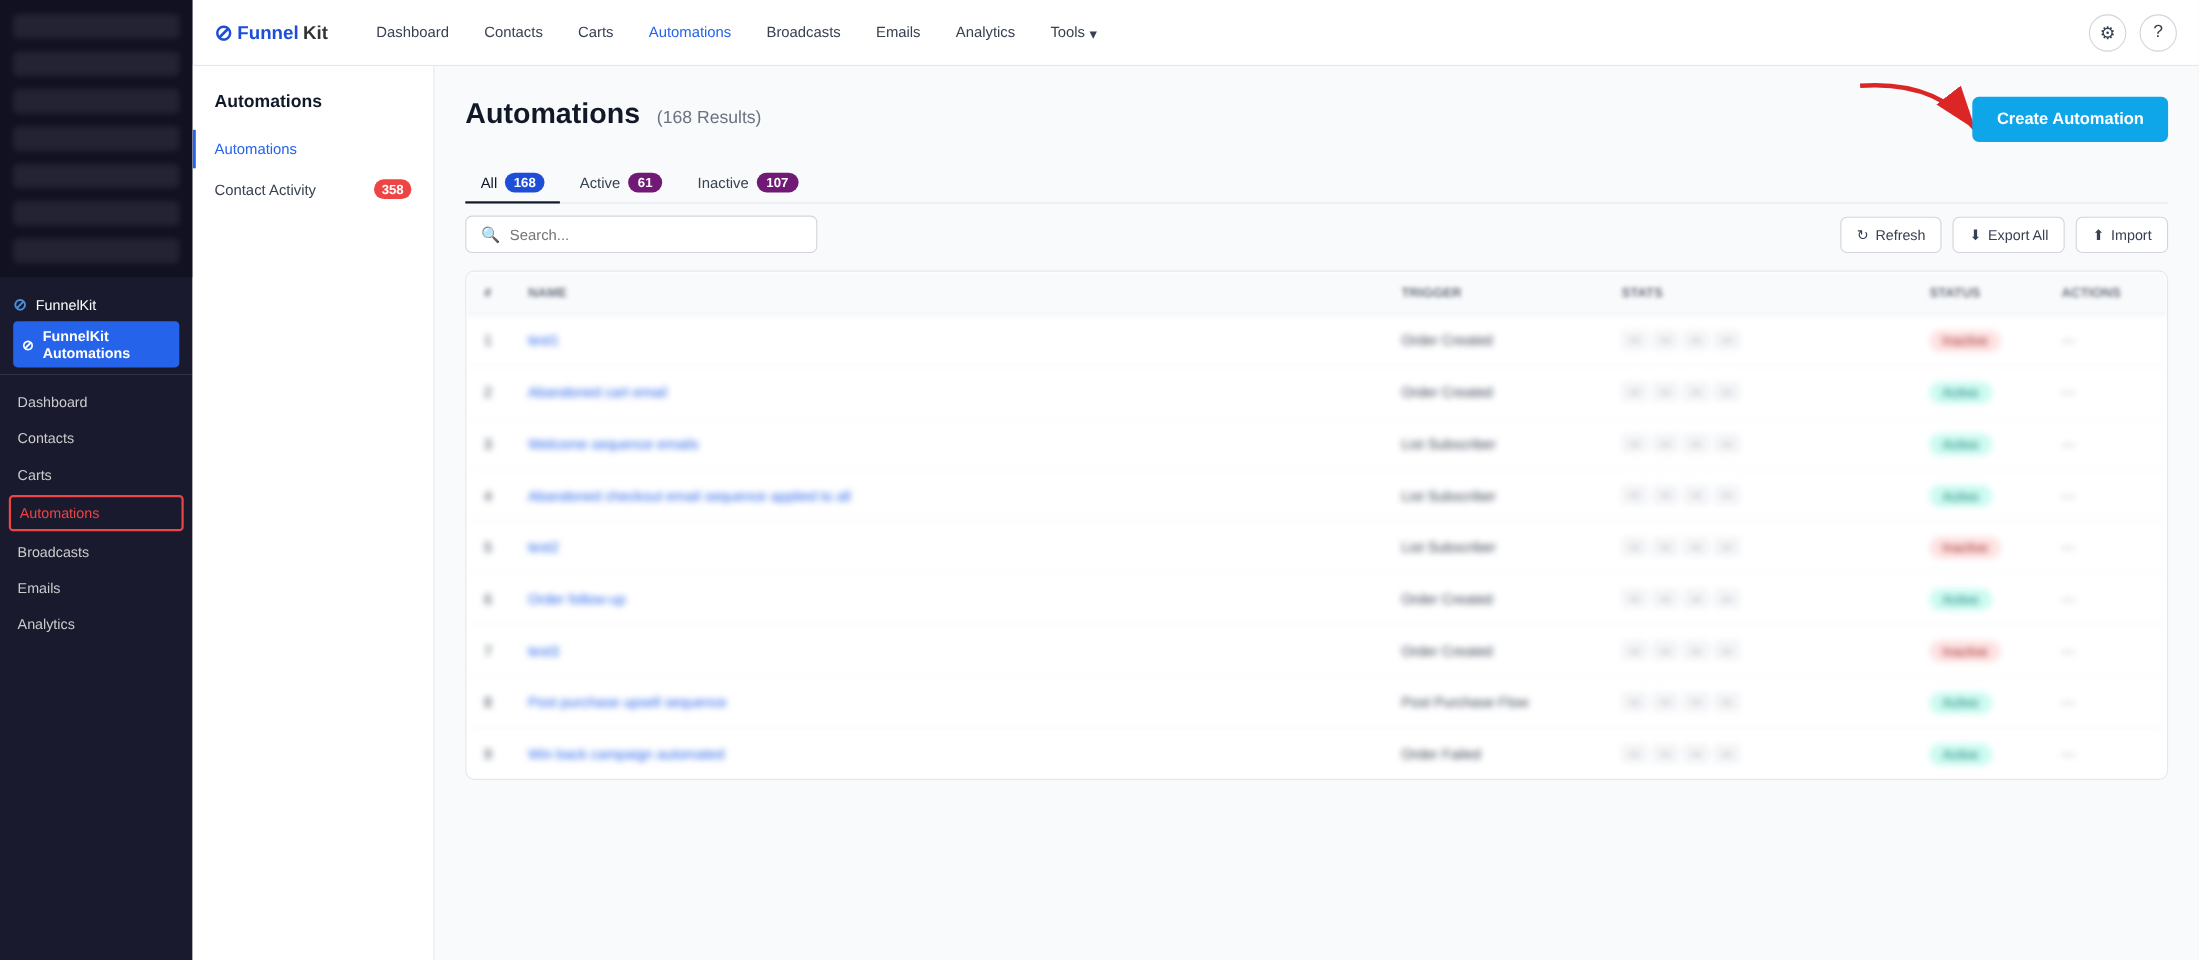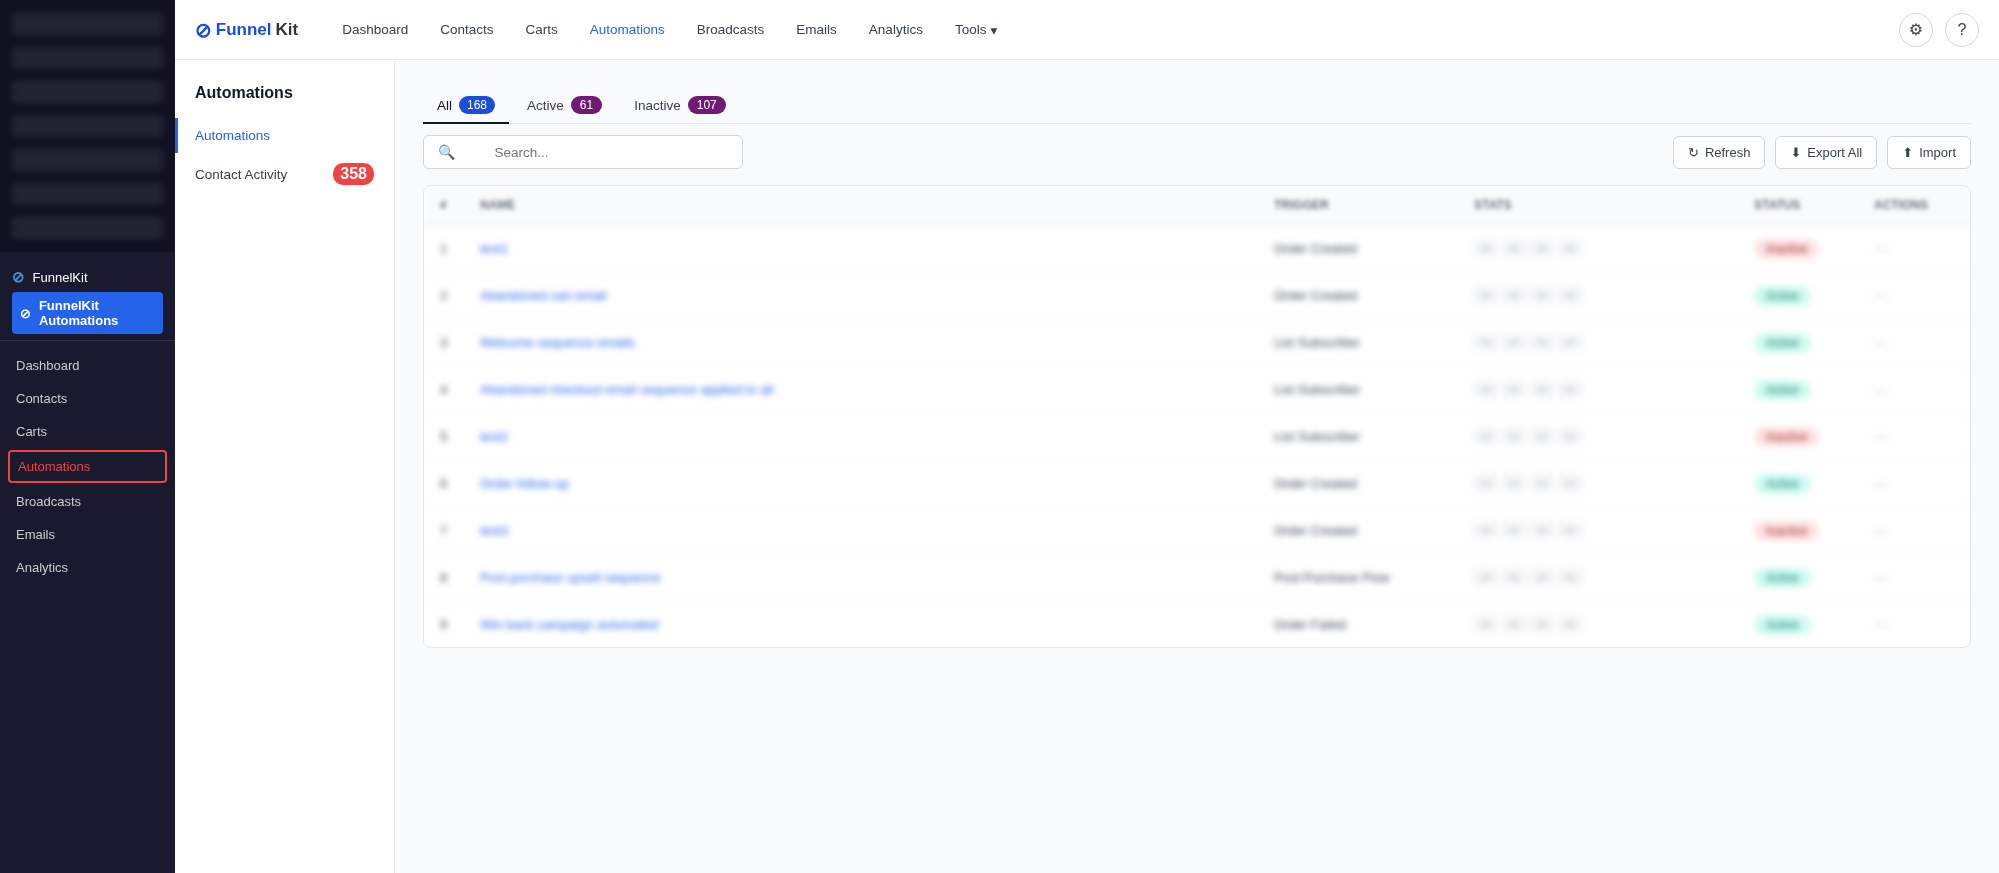--- a/index.html
+++ b/index.html
@@ -150,21 +150,21 @@
     .sub-sidebar-item.active {
       color: #2563eb;
       border-left: 3px solid #2563eb;
       padding-left: 17px;
       font-weight: 500;
     }
     .sub-sidebar-item.inactive { color: #374151; }
     .sub-sidebar-badge {
       background: #ef4444;
       color: #fff;
-      font-size: 16px;
+      font-size: 12px;
       font-weight: 600;
       border-radius: 10px;
       padding: 2px 7px;
     }
 
     
     .main-content {
       flex: 1;
       padding: 28px 28px 20px;
       overflow-y: auto;
@@ -218,21 +218,21 @@
     }
     .tab.active {
       color: #111827;
       border-bottom: 2px solid #111827;
       font-weight: 500;
     }
     .tab-badge {
       border-radius: 10px;
       padding: 2px 8px;
       font-size: 12px;
-      font-weight: 400;
+      font-weight: 700;
       text-align: right;
     }
     .tab-badge-dark { background: #1d4ed8; color: #fff; }
     .tab-badge-blue { background: #701a75; color: #fff; border-radius: 20px; padding: 2px 9px; }
 
     
     .toolbar {
       display: flex; align-items: center; justify-content: space-between;
       margin-bottom: 16px;
     }
@@ -244,21 +244,20 @@
       background: #fff;
       width: 320px;
     }
     .search-icon { color: #9ca3af; font-size: 14px; }
     .search-input {
       border: none; outline: none;
       font-size: 13.5px;
       color: #a16207;
       background: transparent;
       width: 100%;
-      margin-left: 31px;
     }
     .toolbar-actions { display: flex; align-items: center; gap: 10px; }
     .toolbar-btn {
       display: flex; align-items: center; gap: 6px;
       border: 1px solid #d1d5db;
       border-radius: 6px;
       padding: 8px 14px;
       background: #fff;
       font-size: 13px;
       color: #374151;
@@ -378,20 +377,42 @@
         <span>Automations</span>
       </div>
       <div class="sub-sidebar-item inactive">
         <span>Contact Activity</span>
         <span class="sub-sidebar-badge">358</span>
       </div>
     </div>
 
     <div class="main-content">
 
+      <div class="content-header">
+        <div>
+          <span class="content-title">
+            Automations
+            <span class="content-title-count">(168 Results)</span>
+          </span>
+        </div>
+        <div style="position:relative; display:flex; align-items:center;">
+
+          <div style="position:absolute; right:160px; top:-20px; pointer-events:none;">
+            <svg width="130" height="70" viewBox="0 0 130 70">
+              <defs>
+                <marker id="arrowhead" markerWidth="10" markerHeight="7" refX="10" refY="3.5" orient="auto">
+                  <polygon points="0 0, 10 3.5, 0 7" fill="#dc2626"></polygon>
+                </marker>
+              </defs>
+              <path d="M 10 10 Q 80 5 115 50" stroke="#dc2626" stroke-width="4" fill="none" marker-end="url(#arrowhead)"></path>
+            </svg>
+          </div>
+          <button class="create-btn">Create Automation</button>
+        </div>
+      </div>
 
       <div class="tabs-row">
         <div class="tab active">
           <span>All</span>
           <span class="tab-badge tab-badge-dark">168</span>
         </div>
         <div class="tab">
           <span>Active</span>
           <span class="tab-badge tab-badge-blue">61</span>
         </div>

